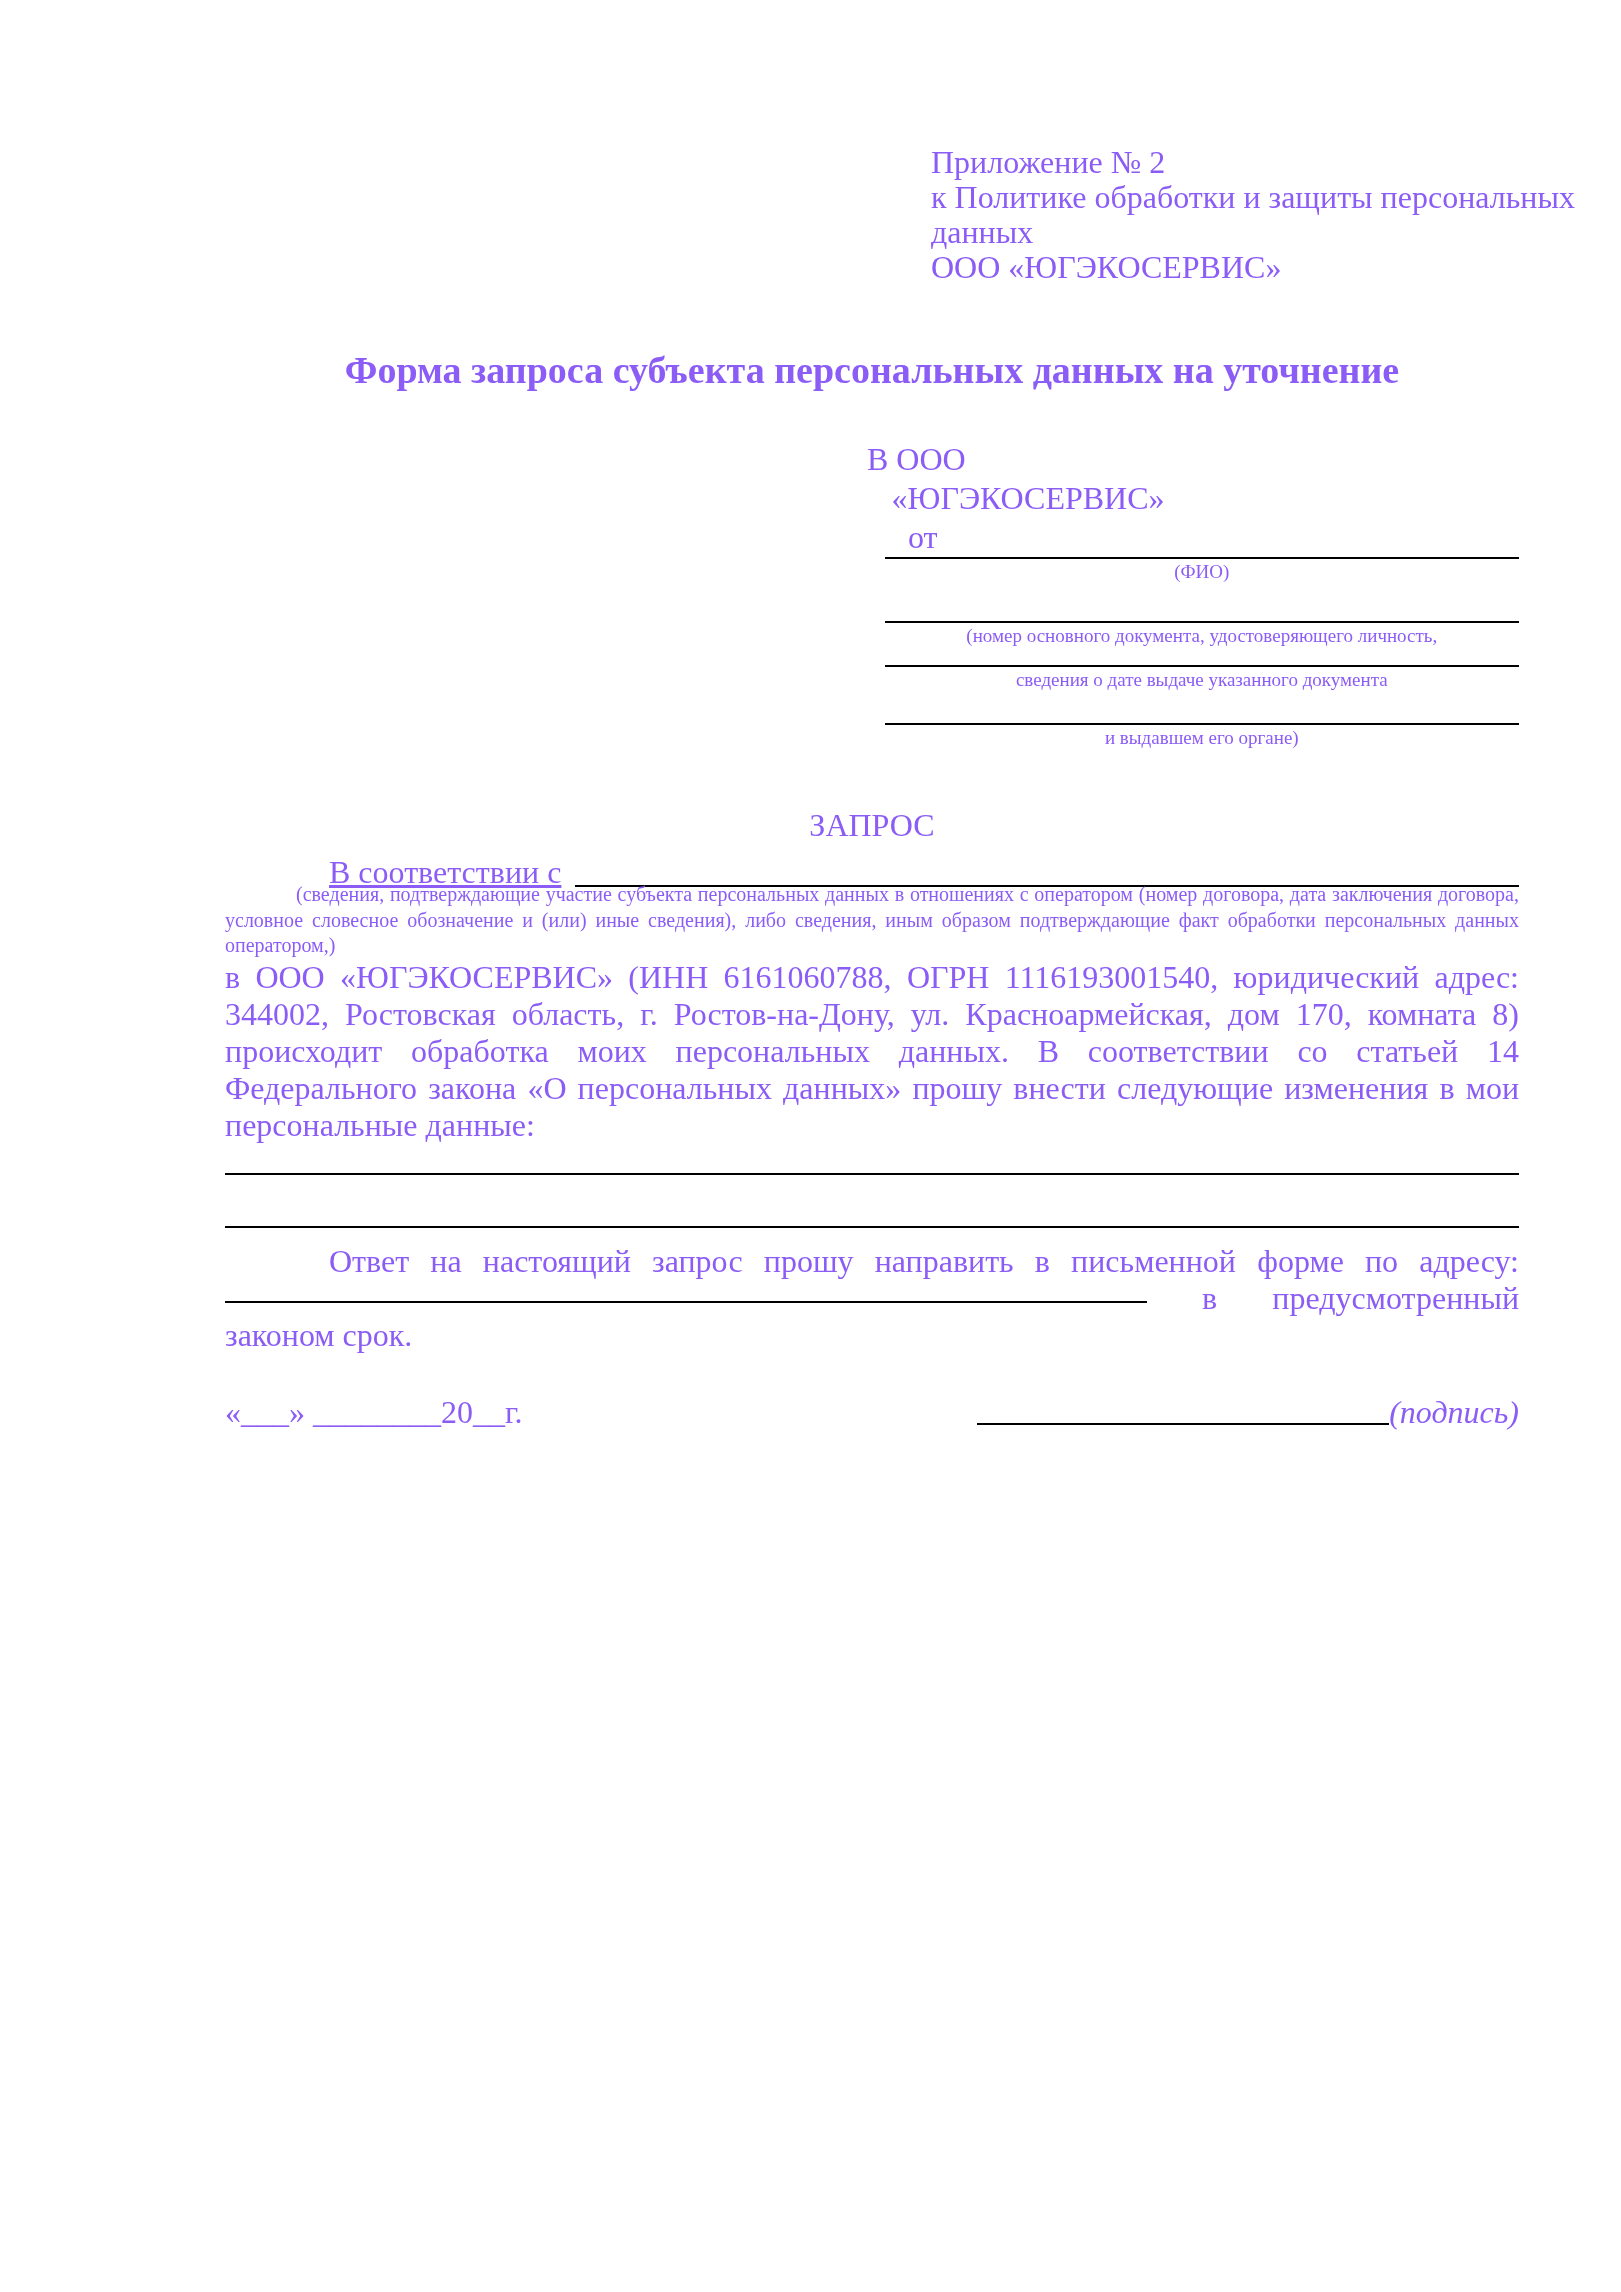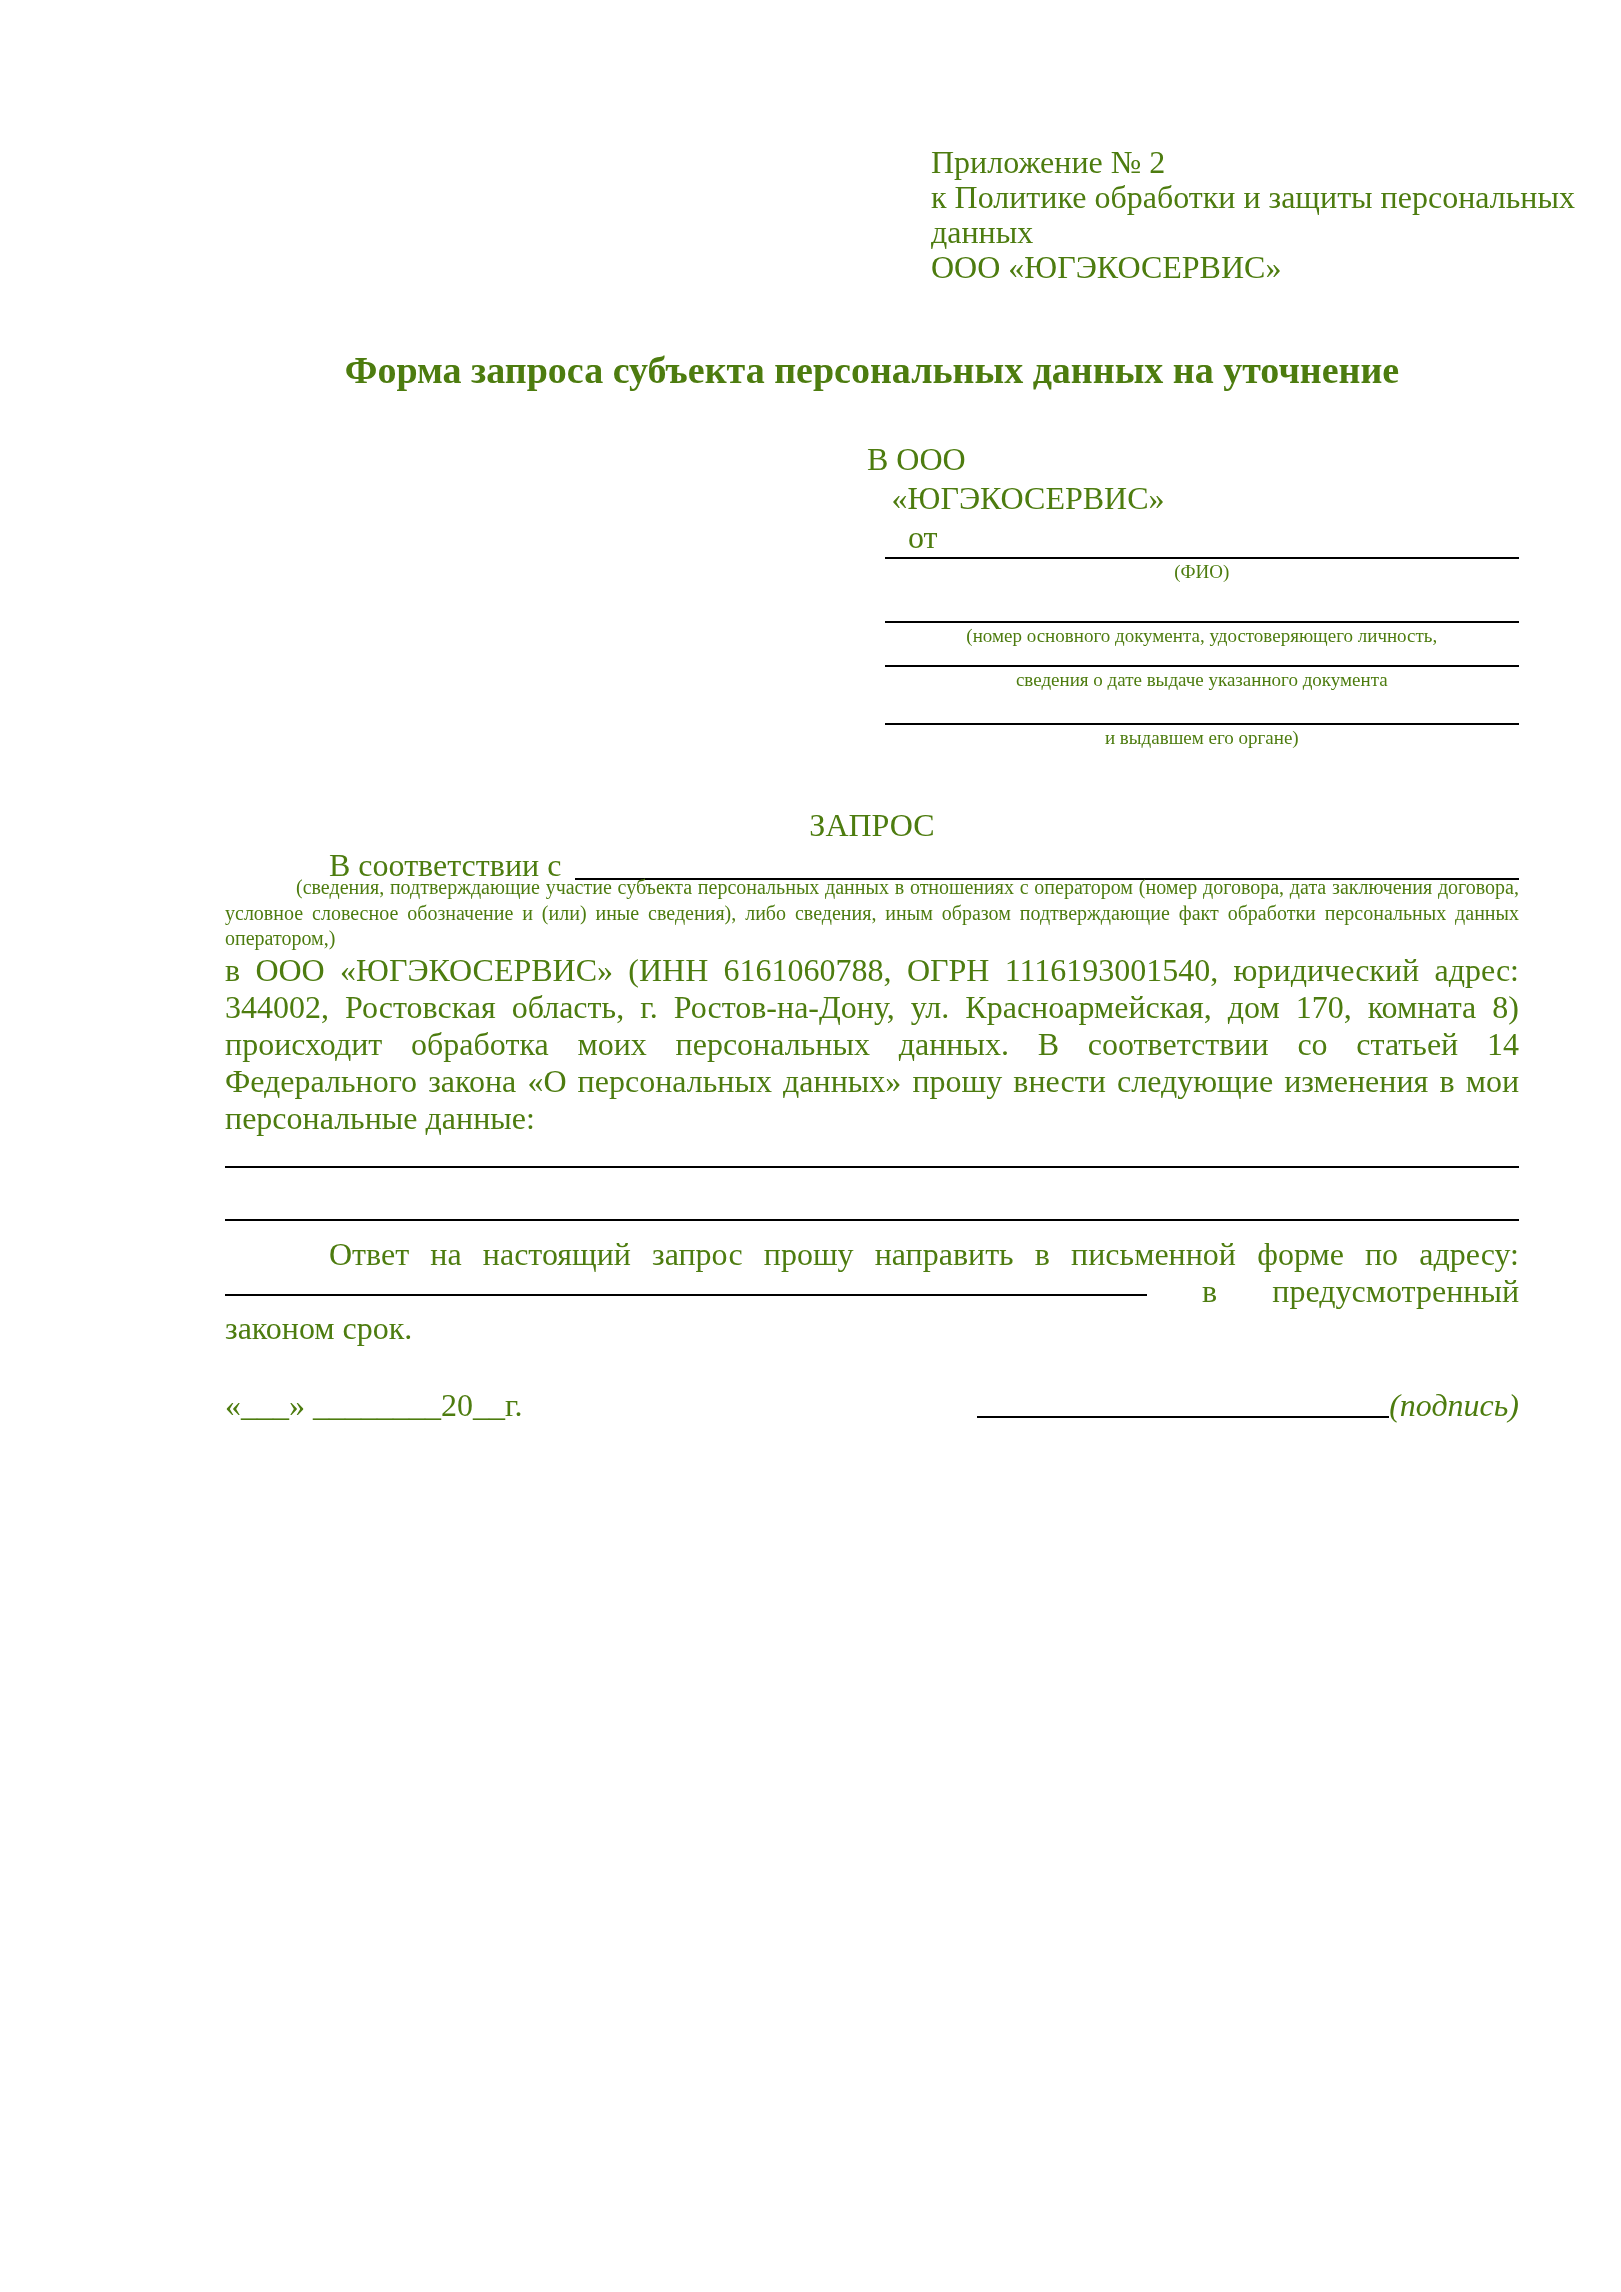--- a/index.html
+++ b/index.html
@@ -5,21 +5,21 @@
   html, body {
     margin: 0;
     padding: 0;
     background: #ffffff;
   }
   .page {
     position: relative;
     width: 1621px;
     height: 2293px;
     background: #ffffff;
-    color: #4d7c0f;
+    color: #8b5cf6;
     font-family: "Liberation Serif", "DejaVu Serif", serif;
     font-size: 32px;
     line-height: 37px;
     box-sizing: border-box;
     padding: 0 102px 0 225px;
     overflow: hidden;
   }
   
   .annex {
     margin-top: 145px;
@@ -60,24 +60,25 @@
   .f-gap-1 { margin-top: 35px; }
   .f-gap-2 { margin-top: 16px; }
   .f-gap-3 { margin-top: 29px; }
   
   .request-heading {
     margin-top: 55px;
     text-align: center;
     line-height: 39px;
   }
   .intro-line {
-    margin-top: 1px;
+    margin-top: 8px;
     display: flex;
     padding-left: 104px;
     line-height: 39px;
+    text-decoration: underline;
   }
   .intro-line .lead { white-space: nowrap; padding-right: 13.7px; }
   .intro-line .fill {
     flex: 1;
     border-bottom: 2px solid #000000;
     margin-bottom: 4.9px;
   }
   .footnote {
     margin-top: -9.8px;
     font-size: 20px;

